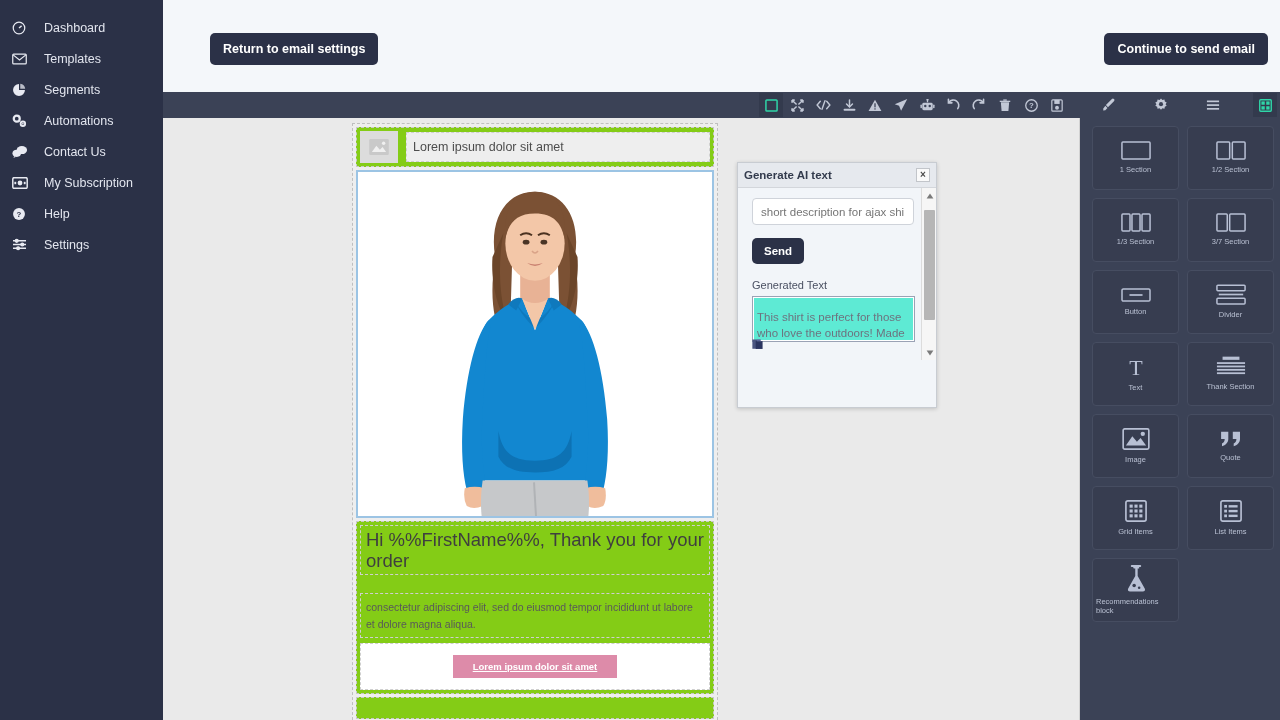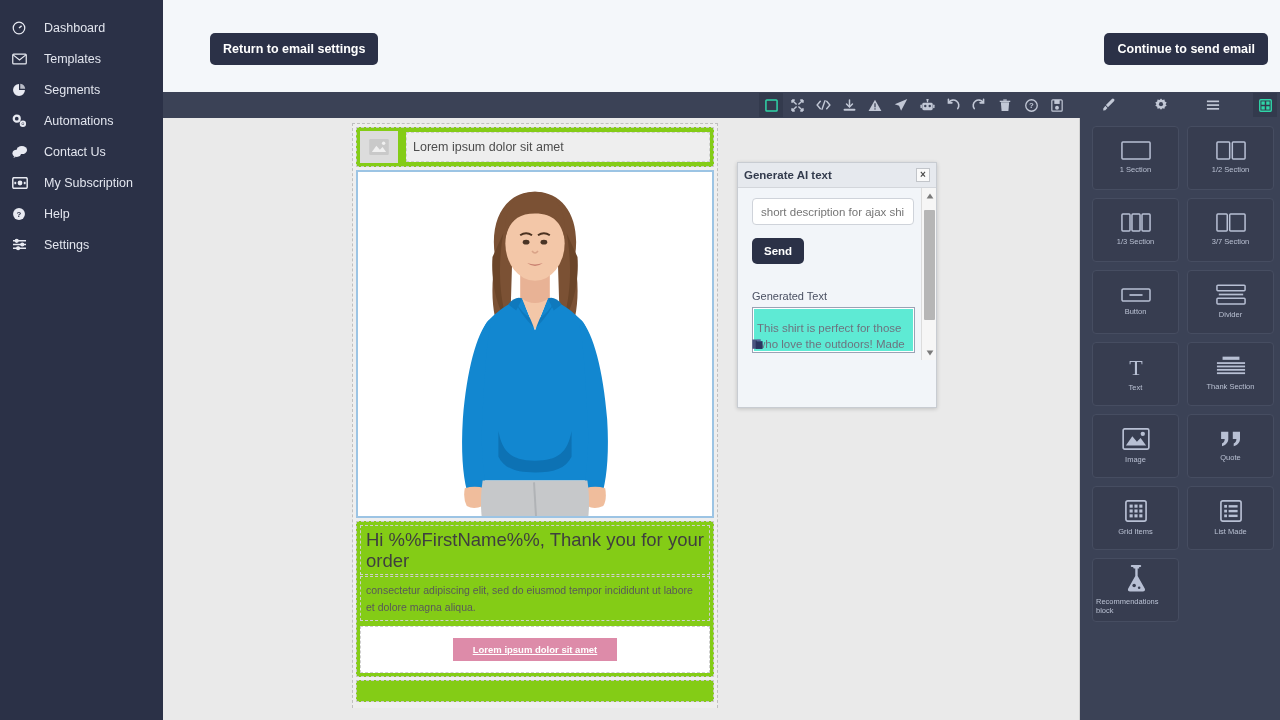--- a/index.html
+++ b/index.html
@@ -150,21 +150,21 @@
   }
   #model-photo { position: absolute; left: 0; top: 0; width: 100%; height: 100%; }
 
   
   .heading-box {
     border: 1px dashed #cfcfcf;
     font-size: 18.5px;
     color: #3f3f3f;
     line-height: 1.12;
     padding: 4px 5px 3px 5px;
-    margin-bottom: 1px;
+    margin-bottom: 18px;
   }
   .para-box {
     border: 1px dashed #cfcfcf;
     font-size: 10.5px;
     color: #595959;
     line-height: 1.55;
     padding: 5px 5px;
     margin-bottom: 5px;
   }
   .btn-box {
@@ -225,21 +225,21 @@
   #ai-send {
     margin-top: 13px;
     background: #2b3147;
     color: #ffffff;
     font-size: 11.5px;
     font-weight: bold;
     border: none; border-radius: 5px;
     padding: 7px 12px;
     cursor: pointer;
   }
-  #ai-genlabel { margin-top: 26px; font-size: 11px; color: #4a5062; }
+  #ai-genlabel { margin-top: 15px; font-size: 11px; color: #4a5062; }
   #ai-out {
     margin-top: 5px;
     width: 163px; height: 46px;
     border: 1px solid #9aa2b5;
     background: #5eead4;
     font-size: 11.5px;
     color: #6d737f;
     line-height: 1.4;
     padding: 12px 4px;
     overflow: hidden;
@@ -765,21 +765,21 @@
             <g fill="currentColor" stroke="none">
               <rect x="4.6" y="5.4" width="3" height="3"></rect>
               <rect x="9.4" y="5.6" width="9.8" height="2.6"></rect>
               <rect x="4.6" y="10.6" width="3" height="3"></rect>
               <rect x="9.4" y="10.8" width="9.8" height="2.6"></rect>
               <rect x="4.6" y="15.8" width="3" height="3"></rect>
               <rect x="9.4" y="16" width="9.8" height="2.6"></rect>
             </g>
           </svg>
       </span>
-      <span class="blk-label">List Made</span>
+      <span class="blk-label">List Items</span>
     </div>
     <div class="blk">
       <span class="blk-ico">
         <svg width="26" height="27" viewBox="0 0 28 29">
             <path d="M10.6 1.6 h6.8 v2 h-1.6 v8.2 l7.6 13.4 c0.9 1.6 -0.2 3.4 -2 3.4 H7.6 c-1.8 0 -2.9 -1.8 -2 -3.4 L13.2 11.8 V3.6 h-1.6 z" fill="currentColor"></path>
             <circle cx="12" cy="22" r="1.9" fill="#373d50"></circle>
             <circle cx="17.4" cy="24.4" r="1.4" fill="#373d50"></circle>
             <path d="M9.4 1 h9.2" stroke="currentColor" stroke-width="2" stroke-linecap="round"></path>
           </svg>
       </span>

